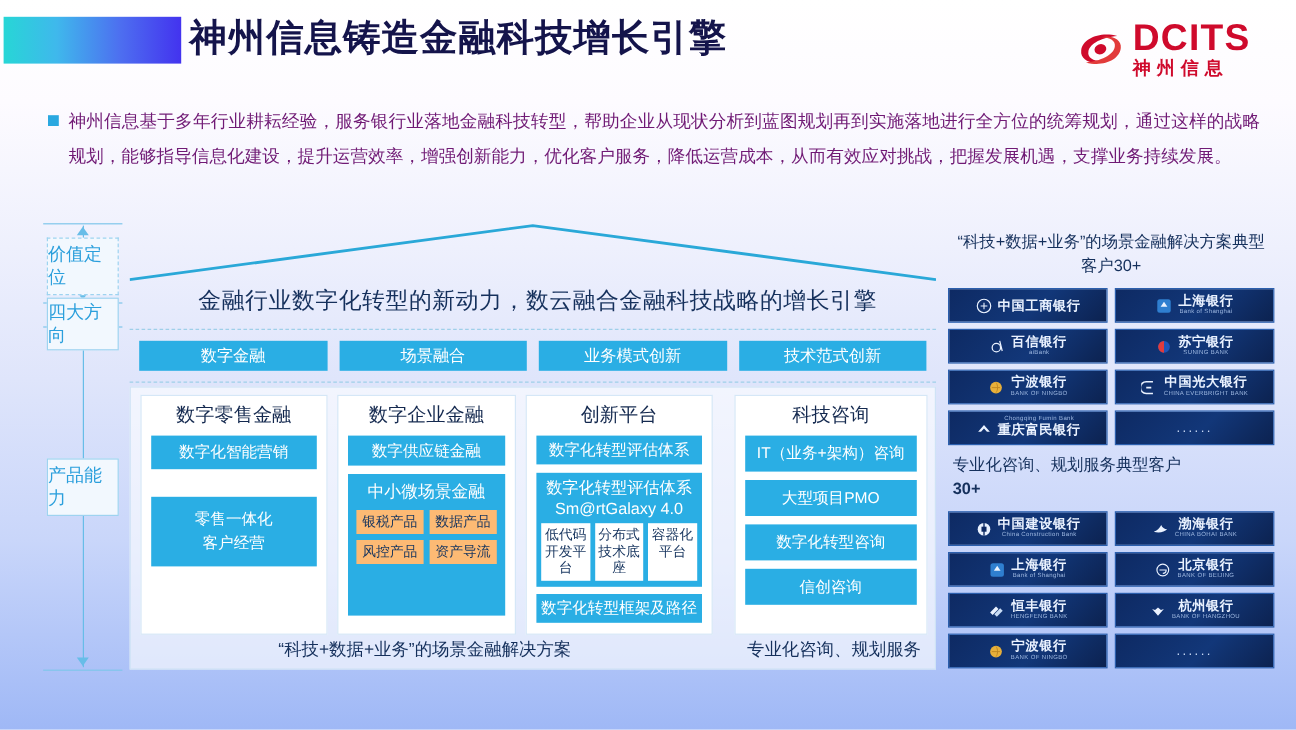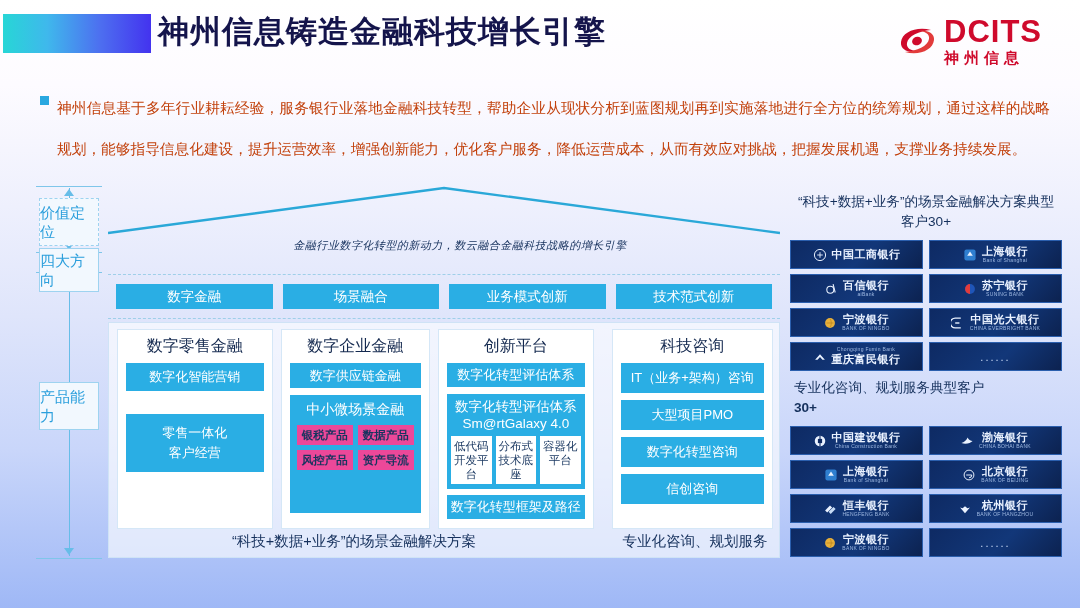--- a/index.html
+++ b/index.html
@@ -21,56 +21,56 @@
   .logo{position:absolute;right:38px;top:16px;display:flex;align-items:center;gap:7px;}
   .logo-mark{width:40px;height:40px;position:relative;}
   .logo-txt{display:flex;flex-direction:column;line-height:1;}
   .logo-dcits{font-size:31px;font-weight:bold;color:#cf0a2c;letter-spacing:1px;}
   .logo-cn{font-size:15px;font-weight:bold;color:#cf0a2c;letter-spacing:5px;margin-top:3px;}
 
   
   .intro{position:absolute;left:40px;top:88px;width:1010px;}
   .intro-row{display:flex;align-items:flex-start;}
   .bullet{width:9px;height:9px;background:#2aa8e0;margin-top:8px;margin-right:8px;flex:0 0 auto;}
-  .intro p{margin:0;font-size:14.7px;line-height:41px;color:#c2410c;text-align:justify;}
+  .intro p{margin:0;font-size:14.7px;line-height:29px;color:#701a75;text-align:justify;}
 
   
   .rail{position:absolute;left:36px;top:186px;width:66px;height:372px;}
   .rail .hline{position:absolute;left:0;width:66px;height:1px;background:#7fc6ea;}
   .rail .vline{position:absolute;left:33px;width:1px;background:#67bde8;}
   .rail .arr{position:absolute;left:28px;width:0;height:0;border-left:5px solid transparent;
     border-right:5px solid transparent;}
   .rail .up{border-bottom:7px solid #67bde8;}
   .rail .dn{border-top:7px solid #67bde8;}
   .rail-lbl{position:absolute;left:3px;width:60px;background:#f2f8fe;border:1px dashed #9ed3f0;
     color:#2b9fdc;font-size:15px;text-align:left;line-height:19px;padding:4px 0;box-sizing:border-box;}
 
   
   .center{position:absolute;left:108px;top:186px;width:672px;height:372px;}
   .roof{position:absolute;left:0;top:0;width:672px;height:50px;}
-  .headline{position:absolute;left:16px;top:52px;width:672px;text-align:center;
-    font-size:11px;color:#15305c;letter-spacing:.5px;font-style:italic;}
+  .headline{position:absolute;left:4px;top:52px;width:672px;text-align:center;
+    font-size:19px;color:#15305c;letter-spacing:.5px;}
   .dash{position:absolute;left:0;width:672px;border-top:1px dashed #9fcfe9;}
 
   .dirs{position:absolute;left:8px;top:98px;width:656px;display:flex;gap:10px;}
   .dir{flex:1;height:25px;background:#2aaee4;color:#fff;font-size:13.5px;
     display:flex;align-items:center;justify-content:center;}
 
   .prodwrap{position:absolute;left:0;top:136px;width:672px;height:236px;
     background:rgba(255,255,255,.62);border:1px solid #cfe3f6;box-sizing:border-box;}
   .cols{position:absolute;left:8px;top:6px;width:656px;height:200px;display:flex;gap:8px;}
   .col{background:#ffffff;border:1px solid #d5e7f7;box-sizing:border-box;padding:6px 8px 8px;
     display:flex;flex-direction:column;}
   .c1{width:158px;} .c2{width:152px;} .c3{width:158px;} .c4{width:164px;margin-left:10px;}
   .col-title{text-align:center;font-size:16px;color:#14294f;margin-bottom:6px;white-space:nowrap;}
   .blk{background:#2aaee4;color:#fff;font-size:13px;text-align:center;
     display:flex;align-items:center;justify-content:center;margin-bottom:7px;}
   .blk.tall{flex-direction:column;line-height:20px;margin-top:16px;}
   .sub2{display:flex;gap:5px;margin-bottom:5px;justify-content:center;}
-  .chip{background:#ec4899;color:#16345e;font-size:11.5px;padding:3px 5px;line-height:14px;white-space:nowrap;font-weight:bold;}
+  .chip{background:#fdba74;color:#16345e;font-size:11.5px;padding:3px 5px;line-height:14px;white-space:nowrap;}
   .paas{background:#2aaee4;color:#fff;padding:4px 4px 5px;margin-bottom:6px;}
   .paas-t{font-size:13.5px;text-align:center;line-height:17px;}
   .paas-row{display:flex;gap:4px;margin-top:4px;justify-content:center;}
   .paas-c{background:#fff;color:#16345e;font-size:11.5px;line-height:14px;
     text-align:center;padding:3px 2px;width:33%;box-sizing:border-box;}
   .cap-left{position:absolute;left:0;bottom:6px;width:490px;text-align:center;font-size:14.5px;color:#15305c;}
   .cap-right{position:absolute;left:500px;bottom:6px;width:172px;text-align:center;font-size:14.5px;color:#15305c;}
 
   
   .right{position:absolute;left:790px;top:186px;width:272px;height:372px;}

